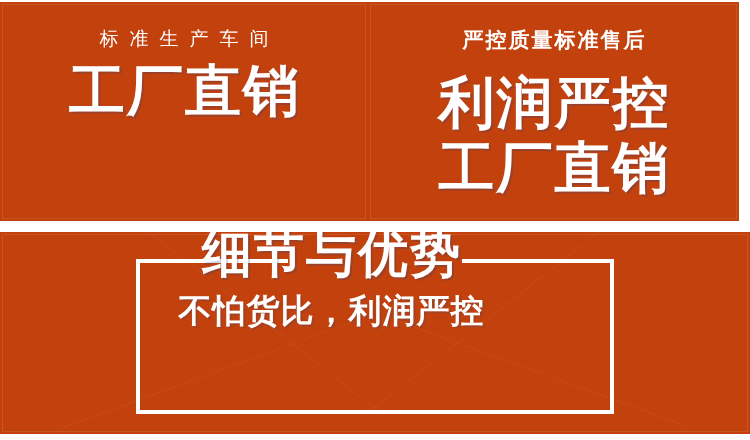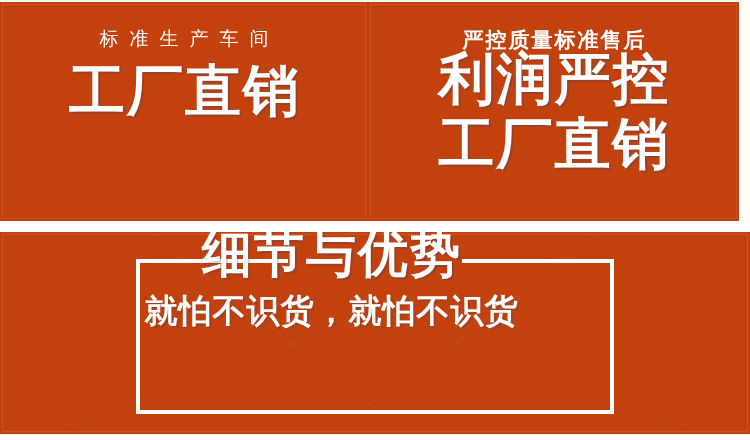--- a/index.html
+++ b/index.html
@@ -100,21 +100,21 @@
     font-weight: 700;
     font-size: 56px;
     line-height: 1.05;
     white-space: nowrap;
     letter-spacing: 2px;
     text-indent: 2px;
     text-shadow: 2px 2px 0 rgba(20,70,150,0.22);
   }
   #panel-left .headline.line1 { margin-top: 14px; }
   #panel-left .headline.line2 { margin-top: 6px; }
-  #panel-right .headline.line1 { margin-top: 0; }
+  #panel-right .headline.line1 { margin-top: 24px; }
   #panel-right .headline.line2 { margin-top: 6px; }
 
   
   #panel-bottom .panel-inner {
     justify-content: center;
   }
 
   .frame-wrap {
     position: relative;
     width: 478px;
@@ -210,19 +210,19 @@
     <div class="panel-inner">
       <div class="frame-wrap">
         <div class="frame-side frame-left"></div>
         <div class="frame-side frame-right"></div>
         <div class="frame-side frame-bottom"></div>
         <div class="frame-side frame-top-l"></div>
         <div class="frame-side frame-top-r"></div>
 
         <div class="frame-content">
           <div class="bottom-title">细节与优势</div>
-          <div class="bottom-sub">就怕不识货，就怕不识货</div>
+          <div class="bottom-sub">不怕货比，利润严控</div>
         </div>
       </div>
     </div>
   </div>
 
 </div>
 
 </body></html>

